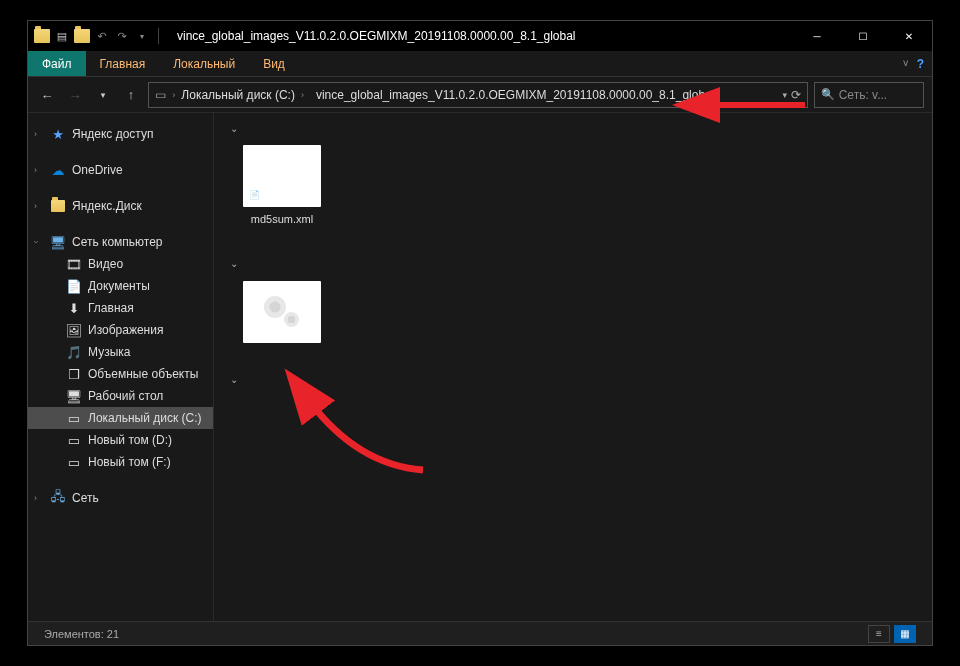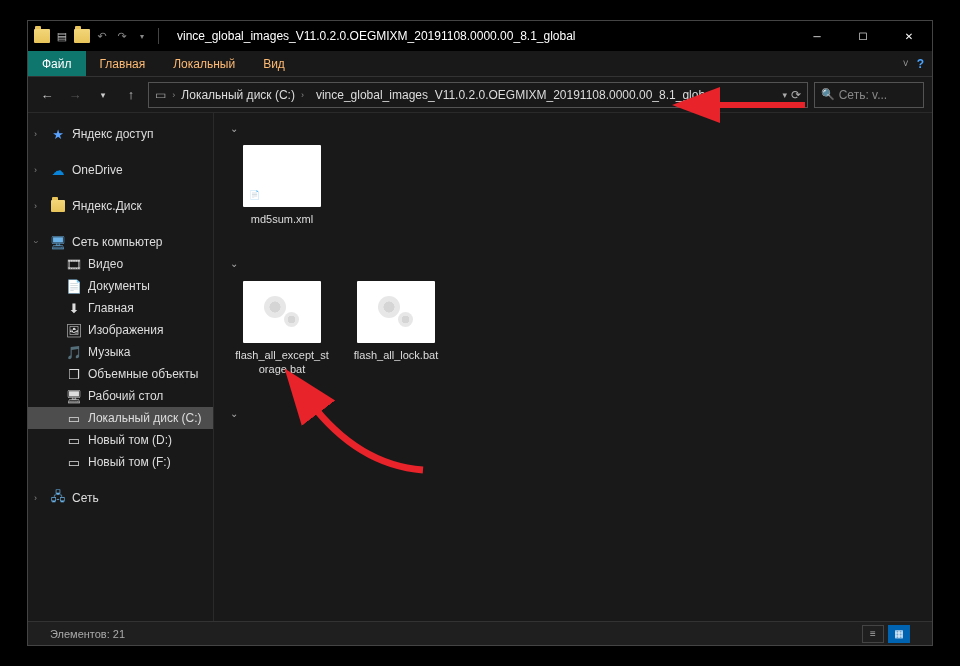--- a/index.html
+++ b/index.html
@@ -43,21 +43,21 @@
 .file-item.highlighted{outline:3px solid #e8232a;outline-offset:4px;border-radius:6px}
 .gears{position:relative;width:40px;height:36px;opacity:.35}
 .gear{position:absolute;border-radius:50%}
 .gear.big{width:22px;height:22px;left:2px;top:2px;background:radial-gradient(circle,#888 0 35%,transparent 36%),#bbb}
 .gear.small{width:15px;height:15px;right:3px;bottom:3px;background:radial-gradient(circle,#888 0 35%,transparent 36%),#bbb}
 .folder-icon{width:70px;height:56px;position:relative}
 .folder-back{position:absolute;width:70px;height:46px;bottom:0;background:linear-gradient(#f3d679,#e8c45a);border-radius:3px}
 .folder-tab{position:absolute;width:26px;height:10px;top:2px;left:4px;background:#e8c45a;border-radius:3px 3px 0 0}
 .folder-front{position:absolute;width:70px;height:40px;bottom:0;background:linear-gradient(#ffeaa0,#f3d679);border-radius:3px;transform:perspective(100px) rotateX(6deg);transform-origin:bottom}
 .xml-ico{position:absolute;left:4px;bottom:4px;width:16px;height:16px;display:flex;align-items:center;justify-content:center;font-size:9px}
-.statusbar{height:24px;background:#1f1f1f;border-top:1px solid #333;display:flex;align-items:center;font-size:11px;color:#aaa;padding:0 22px}
+.statusbar{height:24px;background:#1f1f1f;border-top:1px solid #333;display:flex;align-items:center;font-size:11px;color:#aaa;padding:0 16px}
 .statusbar .right{margin-left:auto;display:flex;gap:4px}
 .view-toggle{width:22px;height:18px;border:1px solid #444;display:flex;align-items:center;justify-content:center;font-size:10px}
 .view-toggle.active{background:#0063b1;color:#fff;border-color:#0063b1}
 
 .arrow-anno{position:absolute;pointer-events:none}
 .arrow-anno svg{overflow:visible}
 
 .folder-qat{width:16px;height:14px;background:linear-gradient(#f3d679,#e8c45a);border-radius:1px;position:relative}
 .folder-qat::before{content:'';position:absolute;top:-3px;left:1px;width:6px;height:3px;background:#e8c45a;border-radius:1px 1px 0 0}
 </style>
@@ -220,30 +220,20 @@
             <span>⌄</span>
           </div>
         <div class="icons-row">
           <div class="file-item">
             <div class="file-thumb">
                 <div class="gears">
                   <div class="gear big"></div>
                   <div class="gear small"></div>
                 </div>
               </div>
-            <div class="file-label">flash_all_except_storage.bat</div>
-          </div>
-          <div class="file-item">
-            <div class="file-thumb">
-                <div class="gears">
-                  <div class="gear big"></div>
-                  <div class="gear small"></div>
-                </div>
-              </div>
-            <div class="file-label">flash_all_lock.bat</div>
           </div>
         </div>
       </div>
 
       <div class="group">
         <div class="group-header">
             <span>⌄</span>
           </div>
       </div>
     </div>

